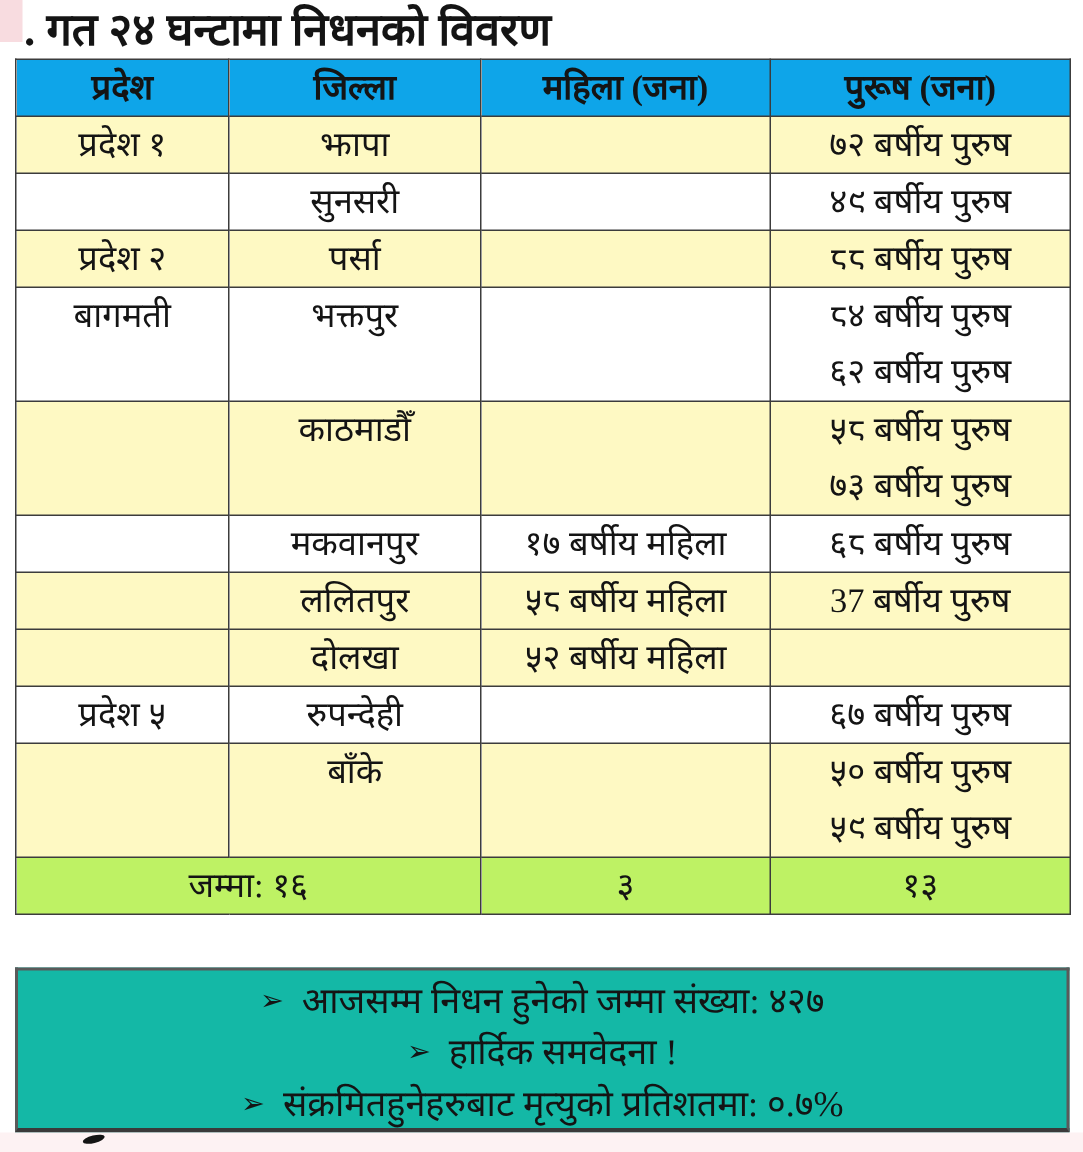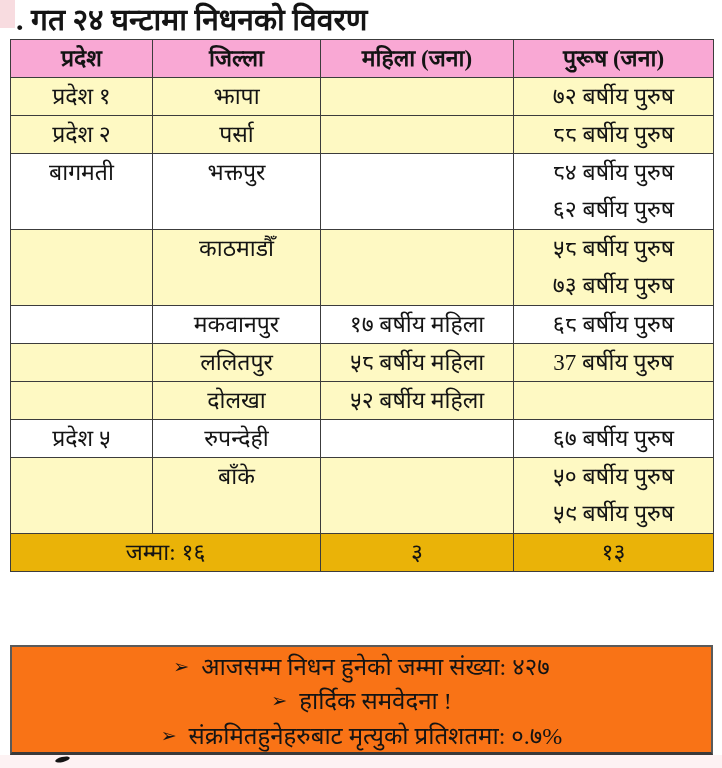--- a/index.html
+++ b/index.html
@@ -49,37 +49,37 @@
     text-align: center;
     vertical-align: top;
     font-size: 23px;
     line-height: 37px;
     padding: 0;
     white-space: pre-line;
     overflow: hidden;
   }
   .data-table th {
     font-weight: bold;
-    background: #f9a8d4;
+    background: #0ea5e9;
     height: 37px;
   }
   .data-table tr.single td { height: 37px; }
   .data-table tr.double td { height: 75px; text-align: center; }
   .data-table tr.shaded td { background: #fef9c3; }
   .data-table tr.total-row td {
     height: 36px;
-    background: #eab308;
+    background: #bef264;
   }
   .footer-box {
     position: absolute;
     left: 10px;
     top: 645px;
     width: 699px;
     height: 105px;
-    background: #f97316;
+    background: #14b8a6;
     border: 2px solid #5a5a5a;
     border-bottom: 3.5px solid #3a3a3a;
     box-sizing: content-box;
     display: flex;
     flex-direction: column;
     justify-content: space-evenly;
     align-items: center;
   }
   .footer-line {
     font-size: 24px;
@@ -131,20 +131,26 @@
       <th>जिल्ला</th>
       <th>महिला (जना)</th>
       <th>पुरूष (जना)</th>
     </tr>
     <tr class="single shaded">
       <td>प्रदेश १</td>
       <td>झापा</td>
       <td></td>
       <td>७२ बर्षीय पुरुष</td>
     </tr>
+    <tr class="single">
+      <td></td>
+      <td>सुनसरी</td>
+      <td></td>
+      <td>४९ बर्षीय पुरुष</td>
+    </tr>
     <tr class="single shaded">
       <td>प्रदेश २</td>
       <td>पर्सा</td>
       <td></td>
       <td>८८ बर्षीय पुरुष</td>
     </tr>
     <tr class="double">
       <td>बागमती</td>
       <td>भक्तपुर</td>
       <td></td>

